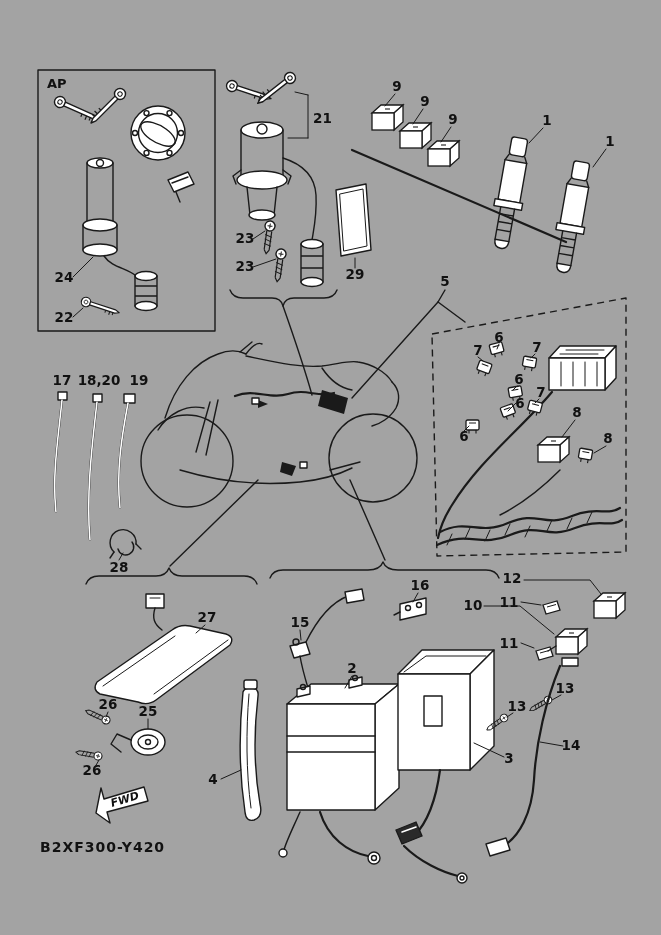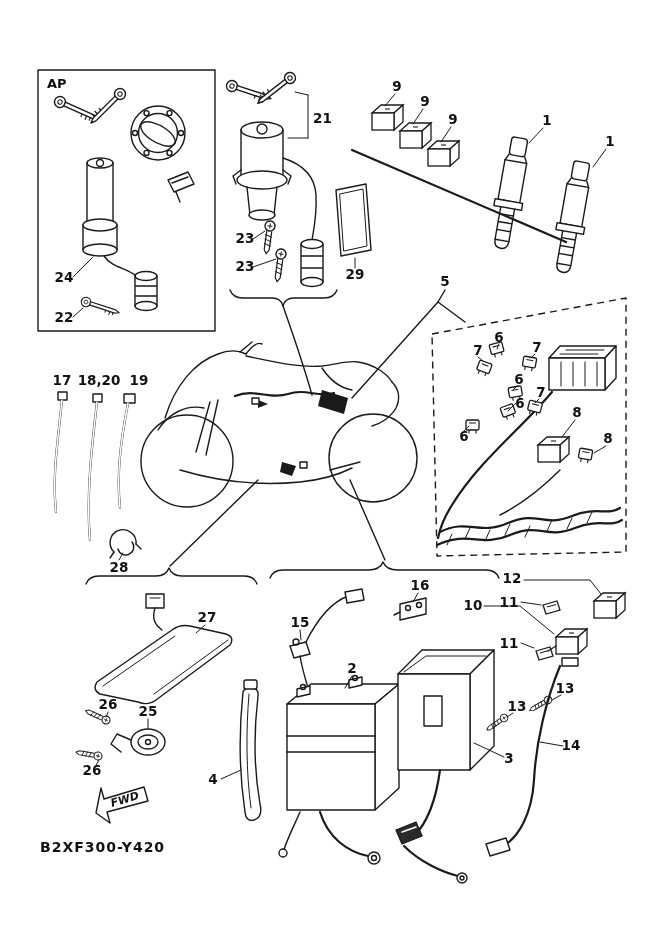--- a/index.html
+++ b/index.html
@@ -1,17 +1,17 @@
 <!DOCTYPE html>
 <html><head>
 <meta charset="utf-8">
 <style>
   html,body{margin:0;padding:0;background:#e8e8e8;}
   .stage{
-    position:relative;width:661px;height:935px;background:#ffffff;
+    position:relative;width:661px;height:935px;background:#a3a3a3;
     font-family:"DejaVu Sans", sans-serif;overflow:hidden;
   }
   svg{position:absolute;left:0;top:0;}
   .ln{fill:none;stroke:#1a1a1a;stroke-width:1.4;stroke-linecap:round;stroke-linejoin:round;}
   .ln2{fill:none;stroke:#1a1a1a;stroke-width:2.2;stroke-linecap:round;stroke-linejoin:round;}
   .lnw{fill:#ffffff;stroke:#1a1a1a;stroke-width:1.4;stroke-linejoin:round;}
   .thin{fill:none;stroke:#1a1a1a;stroke-width:1;stroke-linecap:round;}
   .blk{fill:#1a1a1a;stroke:none;}
   .wht{fill:none;stroke:#ffffff;stroke-width:1.6;stroke-linecap:round;}
   .dash{fill:none;stroke:#1a1a1a;stroke-width:1.4;stroke-dasharray:7 5;stroke-linejoin:round;}

